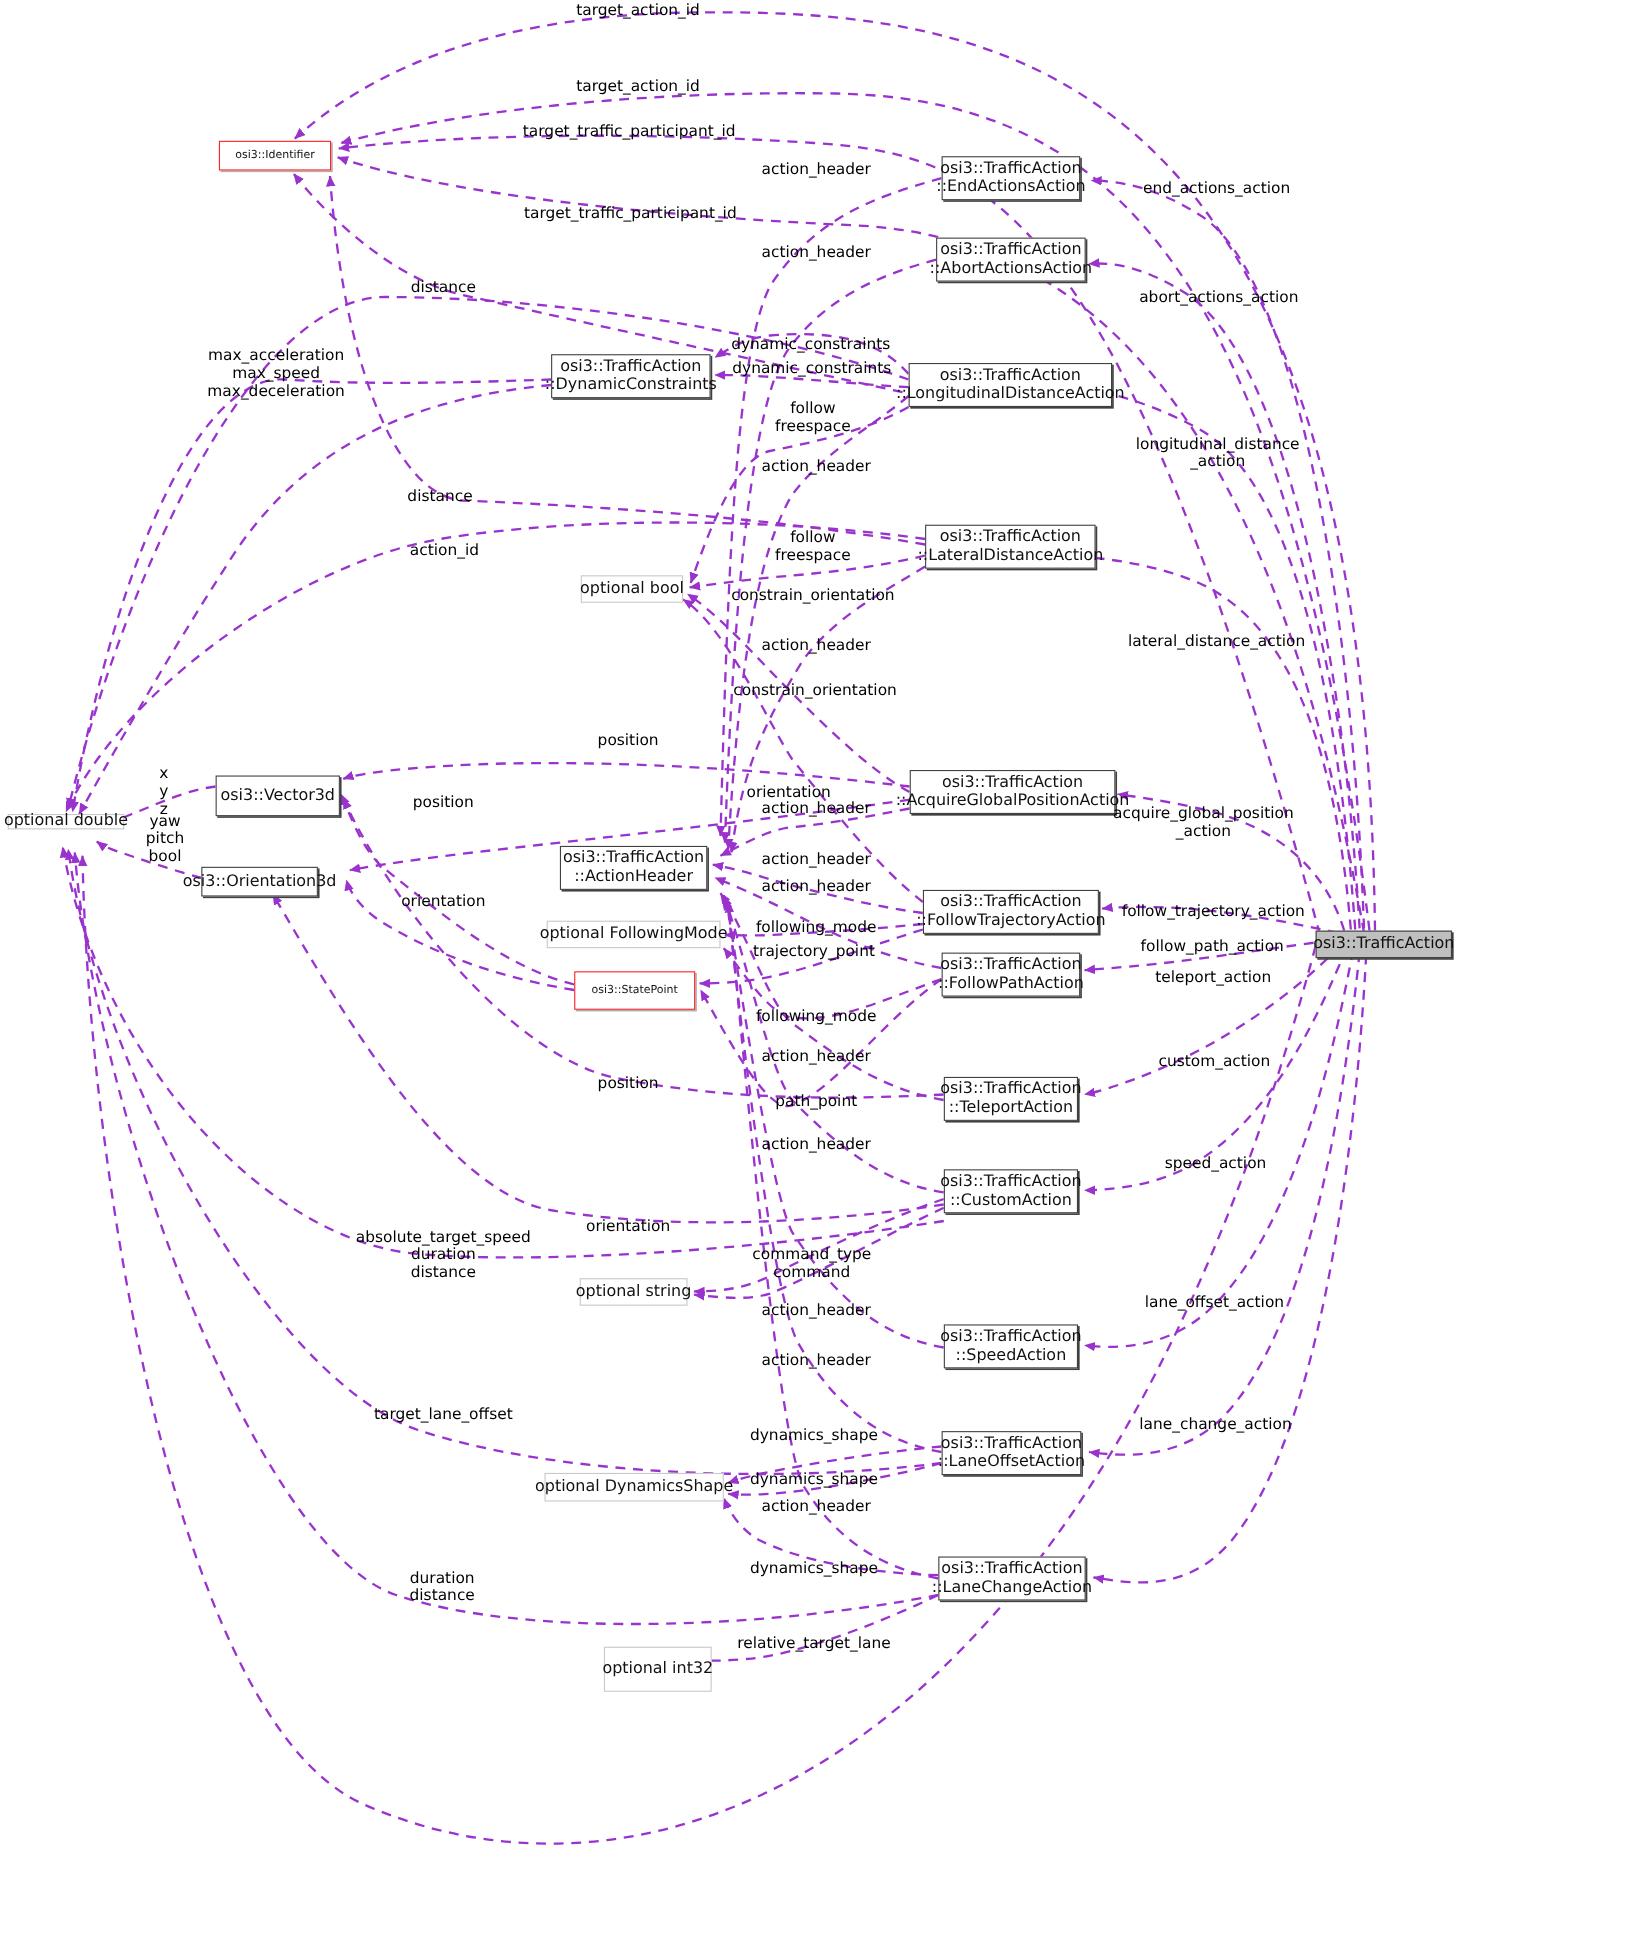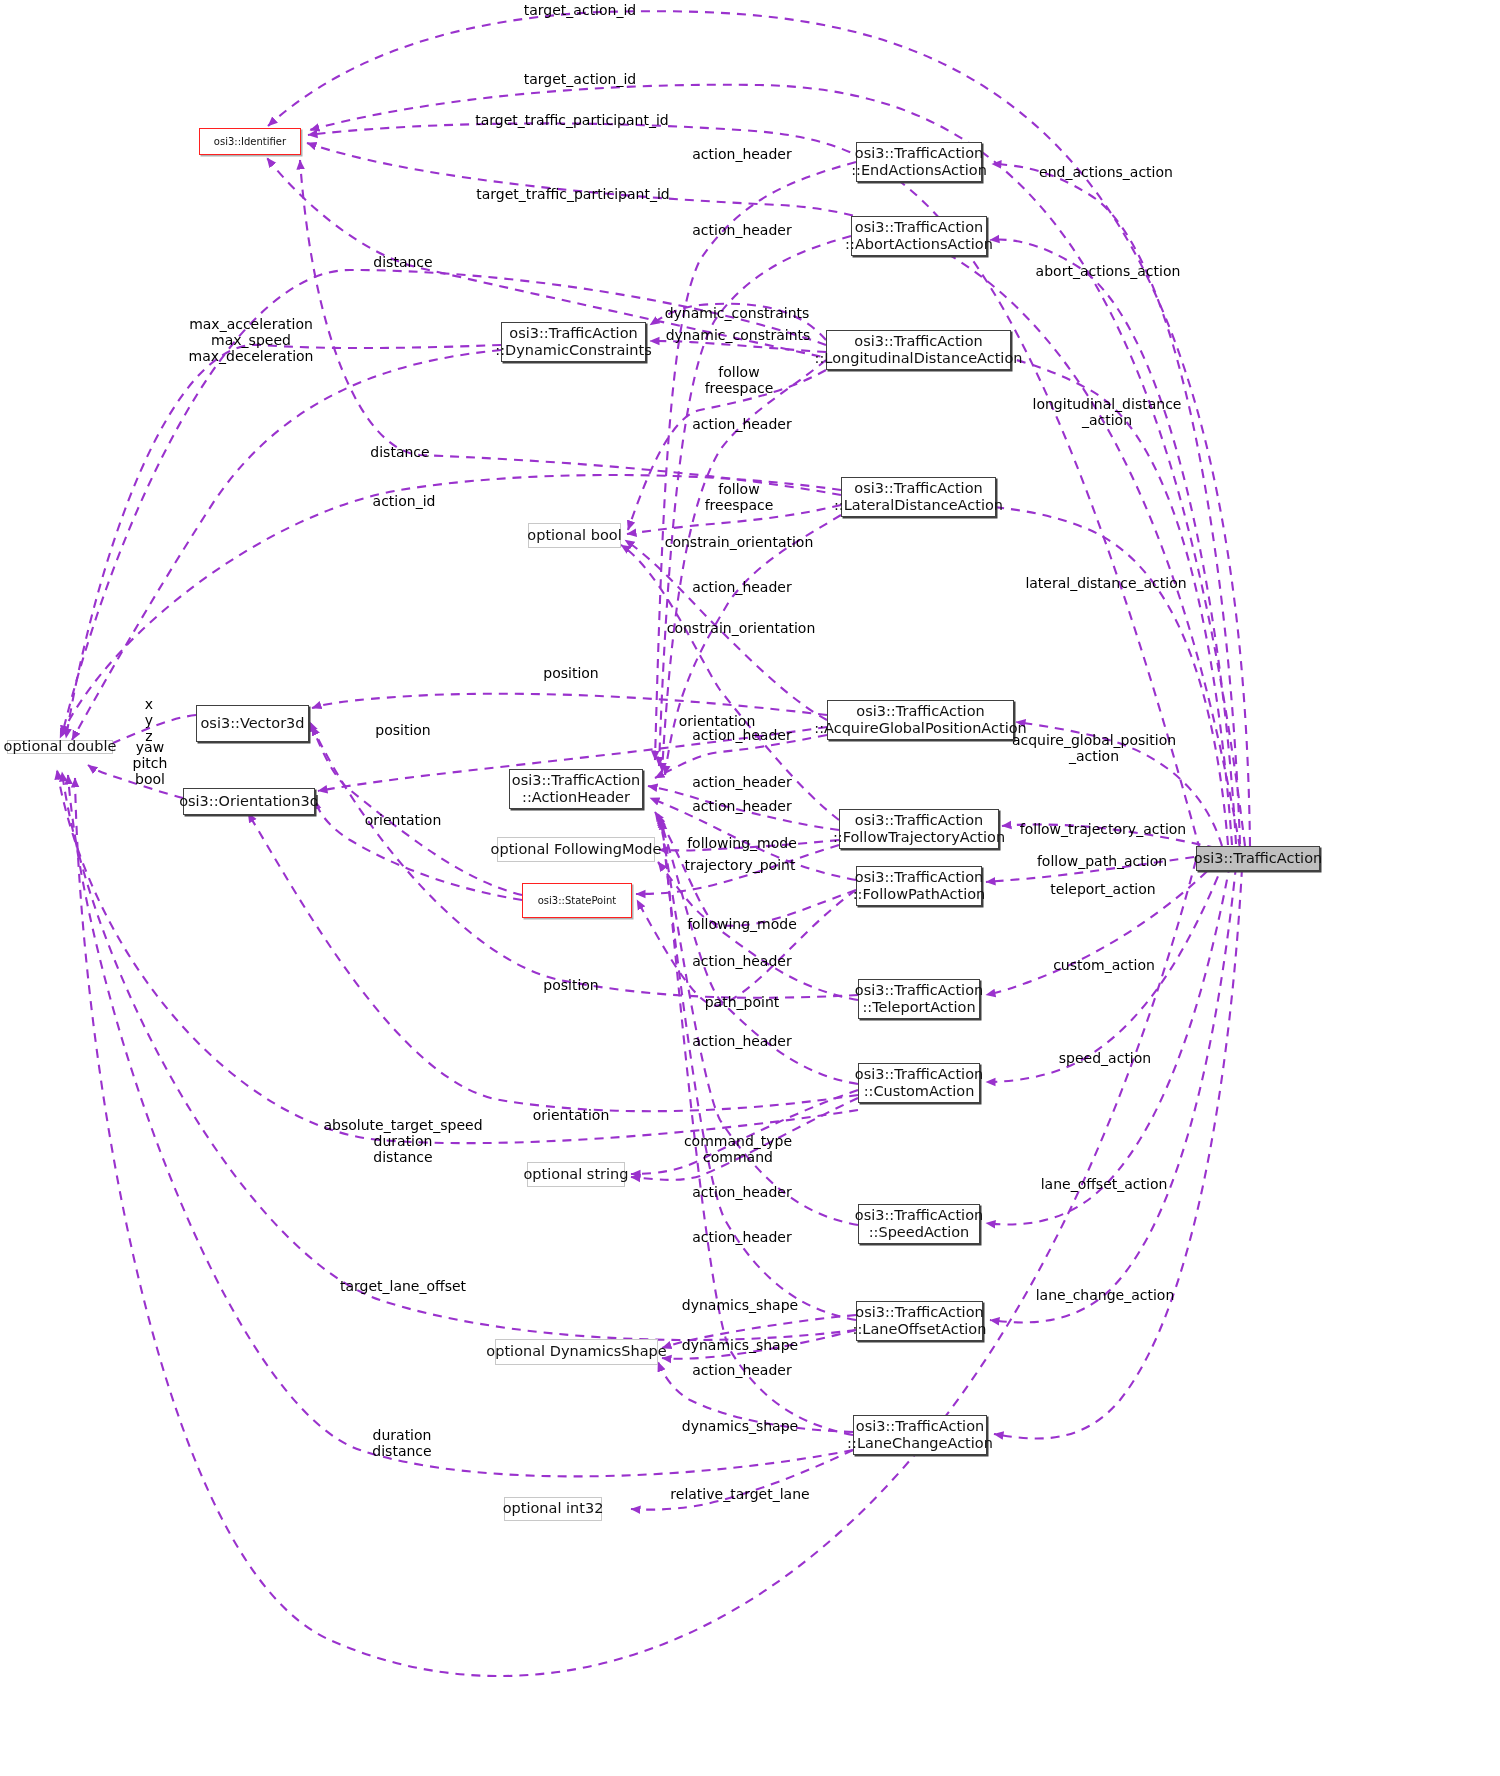--- a/index.html
+++ b/index.html
@@ -121,41 +121,41 @@
 ::LongitudinalDistanceAction</div>
   <div class="node cls" style="left:841px;top:477px;width:155px;height:40px">osi3::TrafficAction
 ::LateralDistanceAction</div>
   <div class="node plain" style="left:528px;top:523px;width:93px;height:25px">optional bool</div>
   <div class="node cls" style="left:196px;top:705px;width:113px;height:37px">osi3::Vector3d</div>
   <div class="node cls" style="left:827px;top:700px;width:187px;height:40px">osi3::TrafficAction
 ::AcquireGlobalPositionAction</div>
   <div class="node plain" style="left:7px;top:740px;width:106px;height:14px">optional double</div>
   <div class="node cls" style="left:509px;top:769px;width:134px;height:40px">osi3::TrafficAction
 ::ActionHeader</div>
-  <div class="node cls" style="left:183px;top:788px;width:132px;height:27px">osi3::Orientation3d</div>
+  <div class="node cls" style="left:183px;top:788px;width:106px;height:27px">osi3::Orientation3d</div>
   <div class="node cls" style="left:839px;top:809px;width:160px;height:40px">osi3::TrafficAction
 ::FollowTrajectoryAction</div>
   <div class="node plain" style="left:497px;top:837px;width:158px;height:25px">optional FollowingMode</div>
   <div class="node main" style="left:1196px;top:846px;width:124px;height:25px">osi3::TrafficAction</div>
   <div class="node cls" style="left:856px;top:866px;width:126px;height:40px">osi3::TrafficAction
 ::FollowPathAction</div>
   <div class="node red" style="left:522px;top:883px;width:110px;height:35px">osi3::StatePoint</div>
   <div class="node cls" style="left:858px;top:979px;width:122px;height:40px">osi3::TrafficAction
 ::TeleportAction</div>
   <div class="node cls" style="left:858px;top:1063px;width:122px;height:40px">osi3::TrafficAction
 ::CustomAction</div>
   <div class="node plain" style="left:527px;top:1162px;width:98px;height:25px">optional string</div>
   <div class="node cls" style="left:858px;top:1204px;width:122px;height:40px">osi3::TrafficAction
 ::SpeedAction</div>
   <div class="node cls" style="left:856px;top:1301px;width:127px;height:40px">osi3::TrafficAction
 ::LaneOffsetAction</div>
   <div class="node plain" style="left:495px;top:1339px;width:163px;height:26px">optional DynamicsShape</div>
   <div class="node cls" style="left:853px;top:1415px;width:134px;height:40px">osi3::TrafficAction
 ::LaneChangeAction</div>
-  <div class="node plain" style="left:504px;top:1497px;width:98px;height:24px">optional int32</div>
+  <div class="node plain" style="left:549px;top:1497px;width:98px;height:41px">optional int32</div>
 
   <div class="elabel" style="left:580px;top:10px">target_action_id</div>
   <div class="elabel" style="left:580px;top:79px">target_action_id</div>
   <div class="elabel" style="left:572px;top:120px">target_traffic_participant_id</div>
   <div class="elabel" style="left:742px;top:154px">action_header</div>
   <div class="elabel" style="left:1106px;top:172px">end_actions_action</div>
   <div class="elabel" style="left:573px;top:194px">target_traffic_participant_id</div>
   <div class="elabel" style="left:742px;top:230px">action_header</div>
   <div class="elabel" style="left:403px;top:262px">distance</div>
   <div class="elabel" style="left:1108px;top:271px">abort_actions_action</div>

